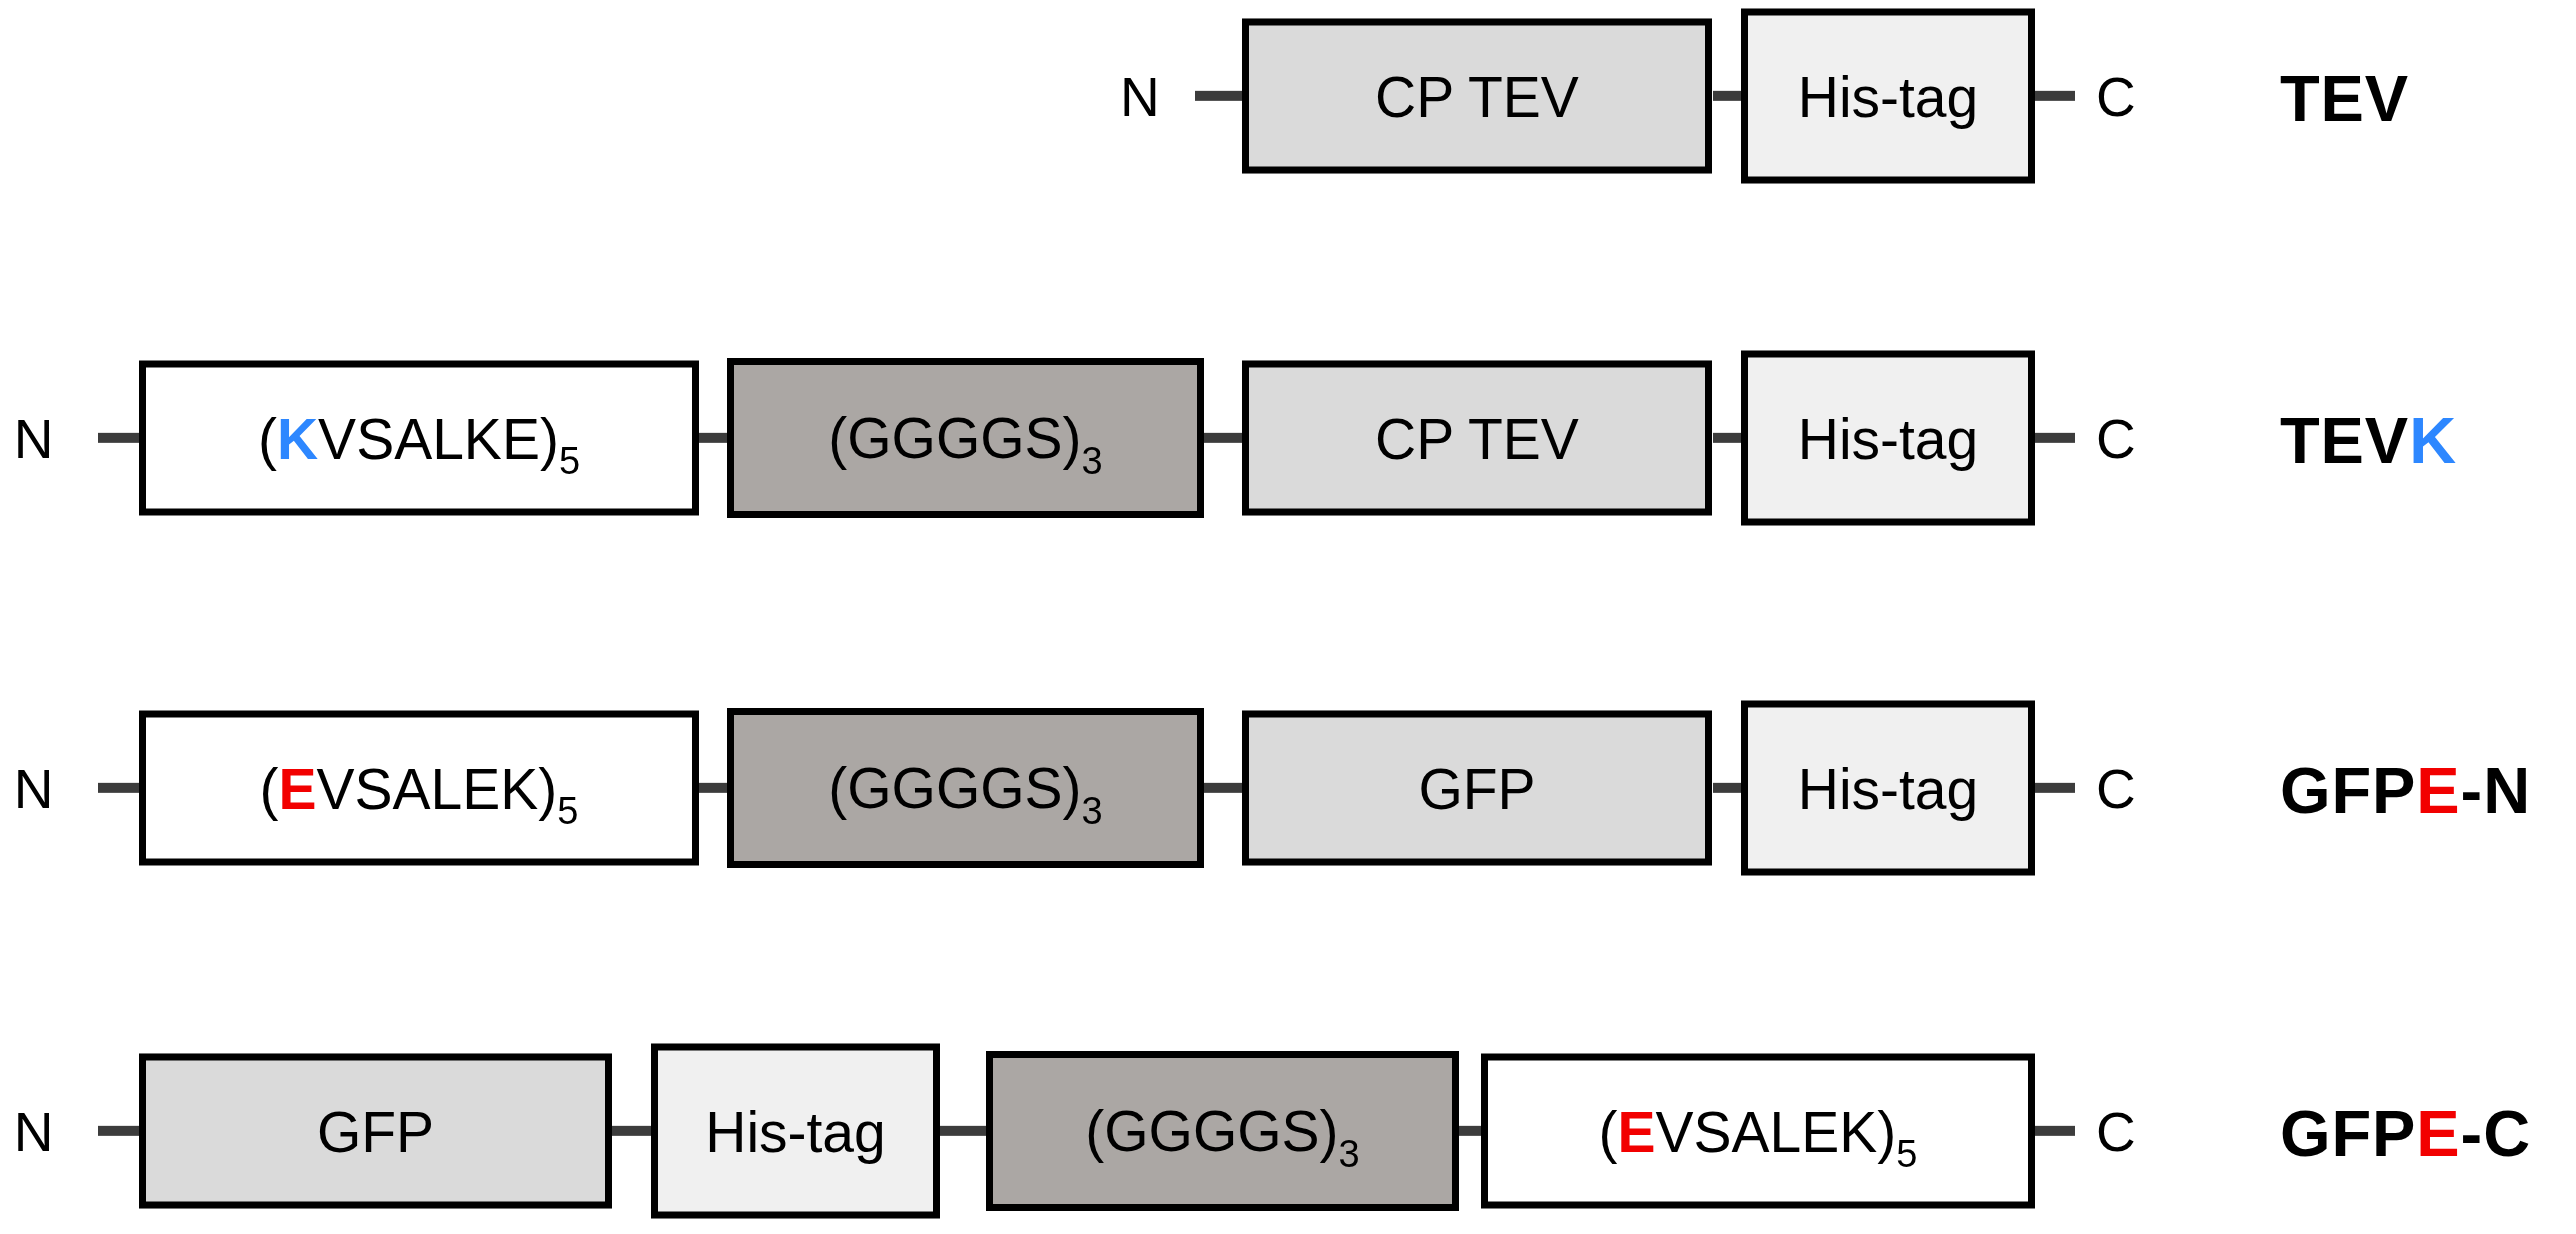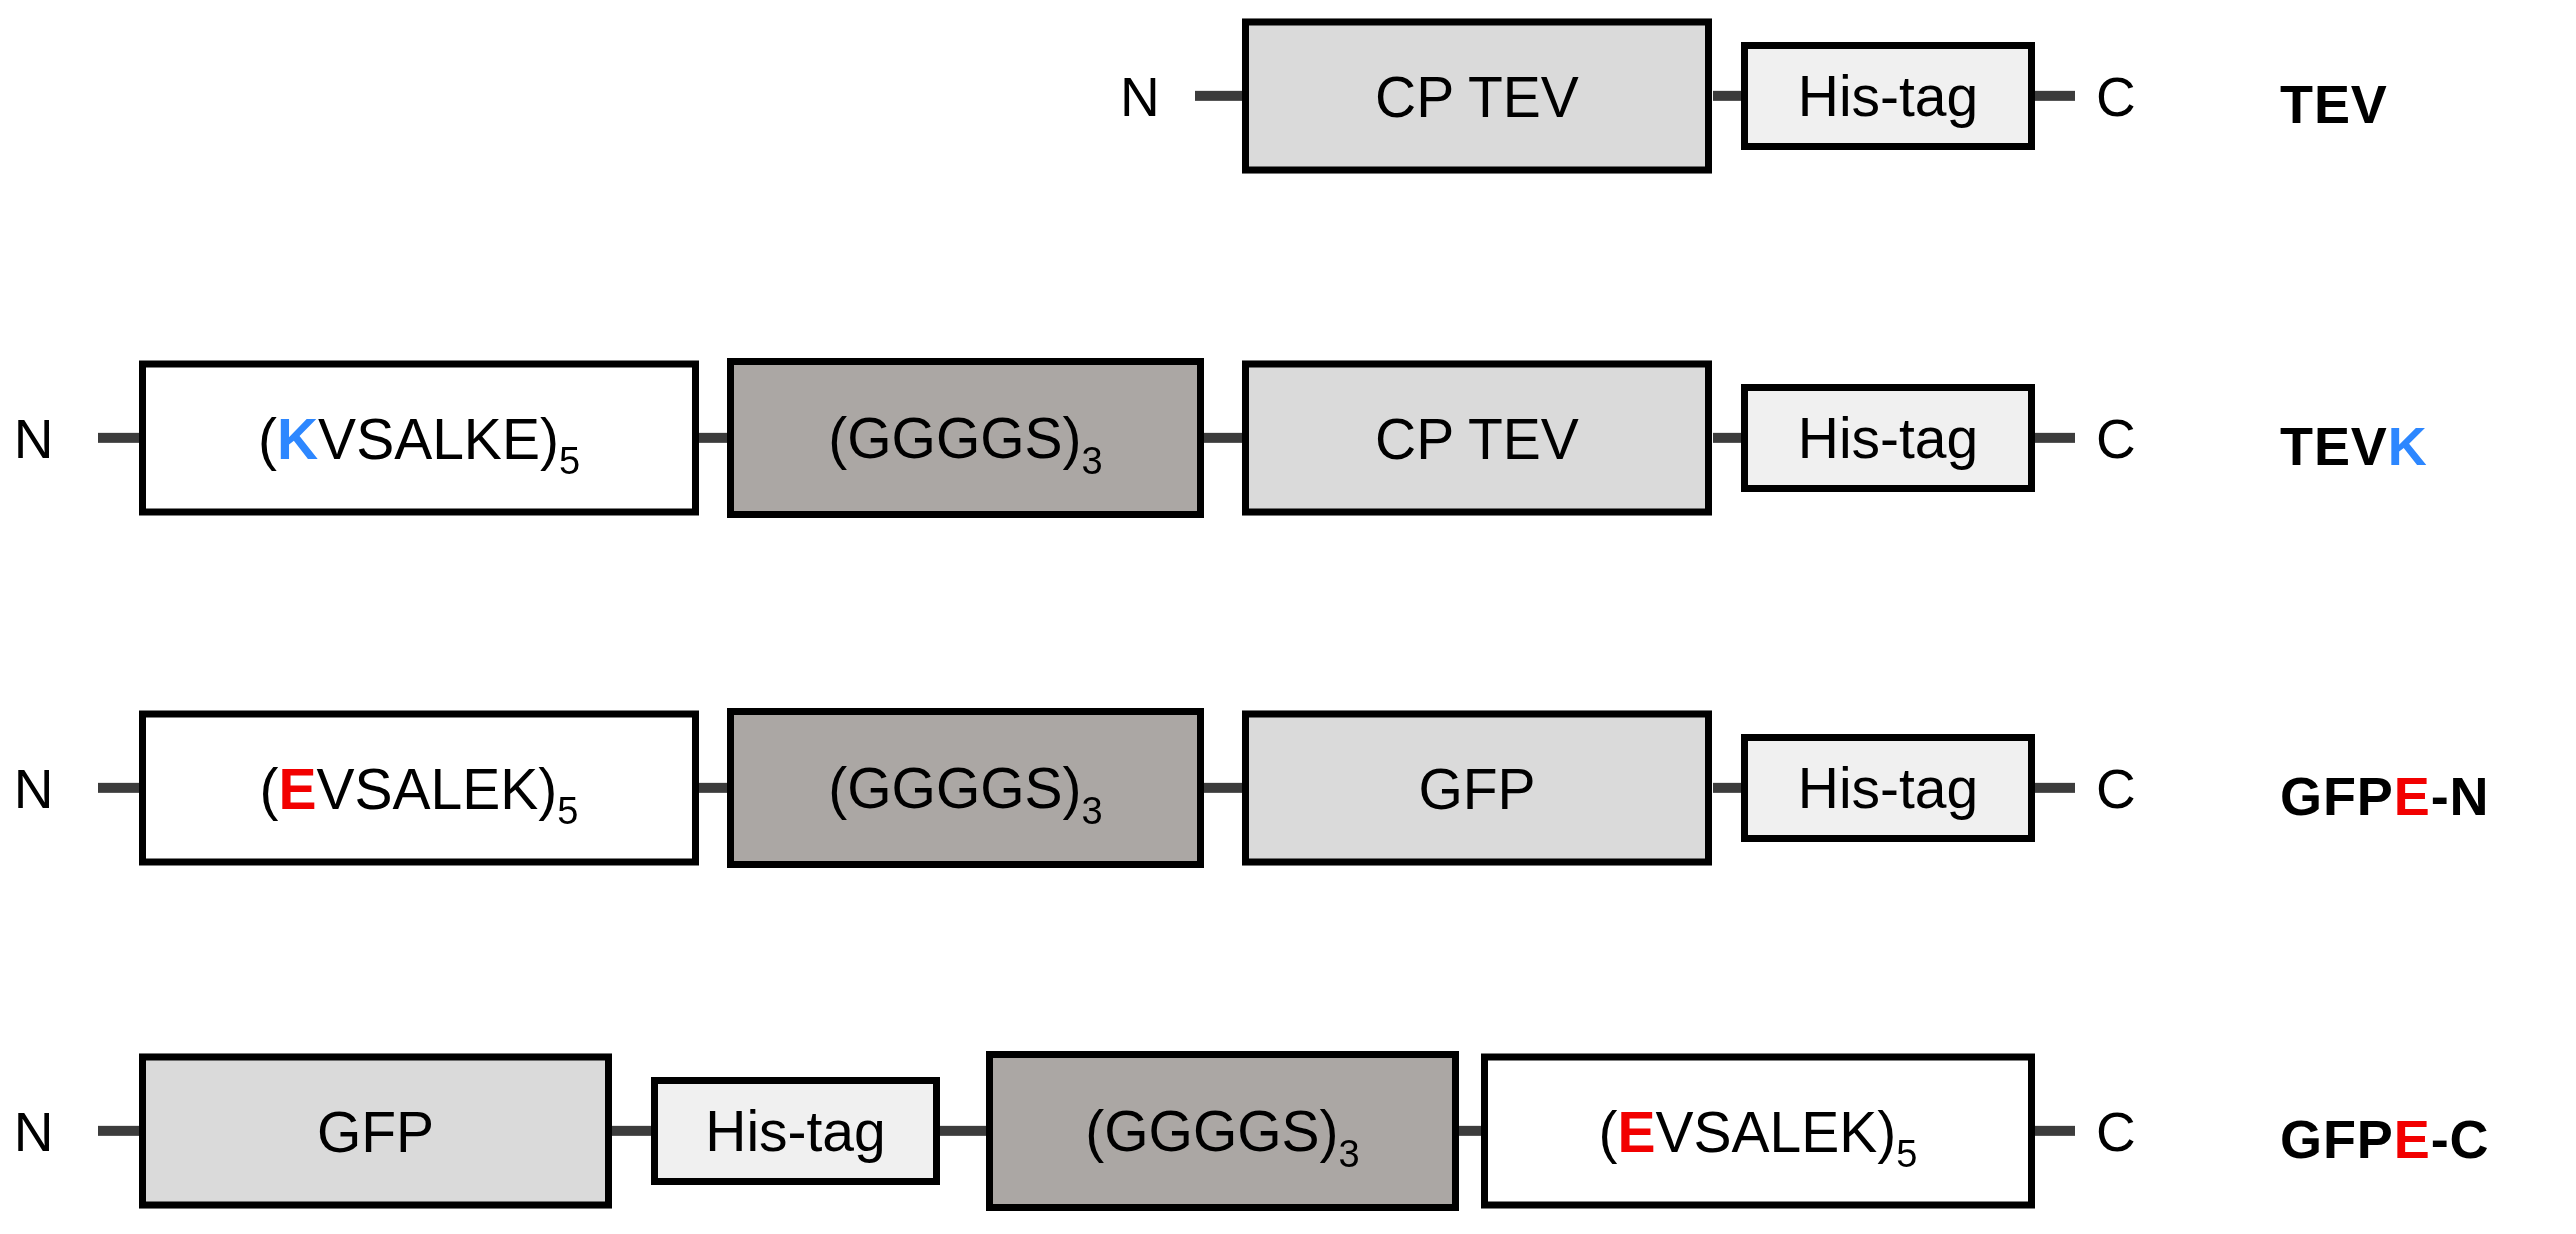--- a/index.html
+++ b/index.html
@@ -17,35 +17,35 @@
     box-sizing: border-box;
     height: 155px;
     border: 7.7px solid #000000;
     display: flex;
     align-items: center;
     justify-content: center;
     font-size: 57px;
     color: #000000;
     white-space: nowrap;
   }
-  .box.histag { height: 108px; background: #f0f0f0; }
+  .box.histag { height: 175px; background: #f0f0f0; }
   .box.domain { background: #dadada; }
   .box.linker { height: 160px; background: #aba7a4; }
   .box.coil   { background: #ffffff; align-items: center; }
   .conn { height: 10.3px; background: #3c3c3c; }
   .term {
     height: 77px;
     display: flex;
     align-items: center;
     font-size: 55px;
     color: #000000;
   }
   .rowlabel {
-    top: 8px;
-    font-size: 54px;
+    top: 2px;
+    font-size: 65px;
     font-weight: bold;
     color: #000000;
     white-space: nowrap;
     letter-spacing: 0.9px;
   }
   .sub { font-size: 38px; position: relative; top: 15.5px; }
   .accent { font-weight: bold; }
 </style>
 </head>
 <body>

